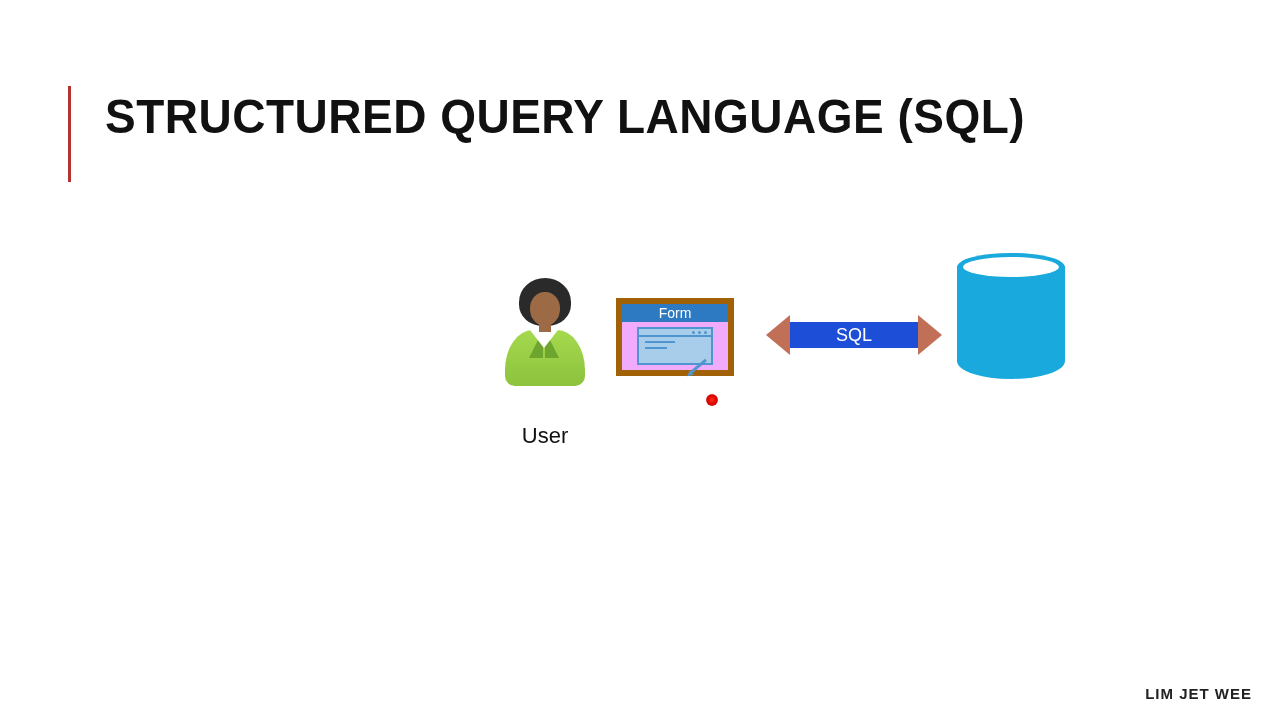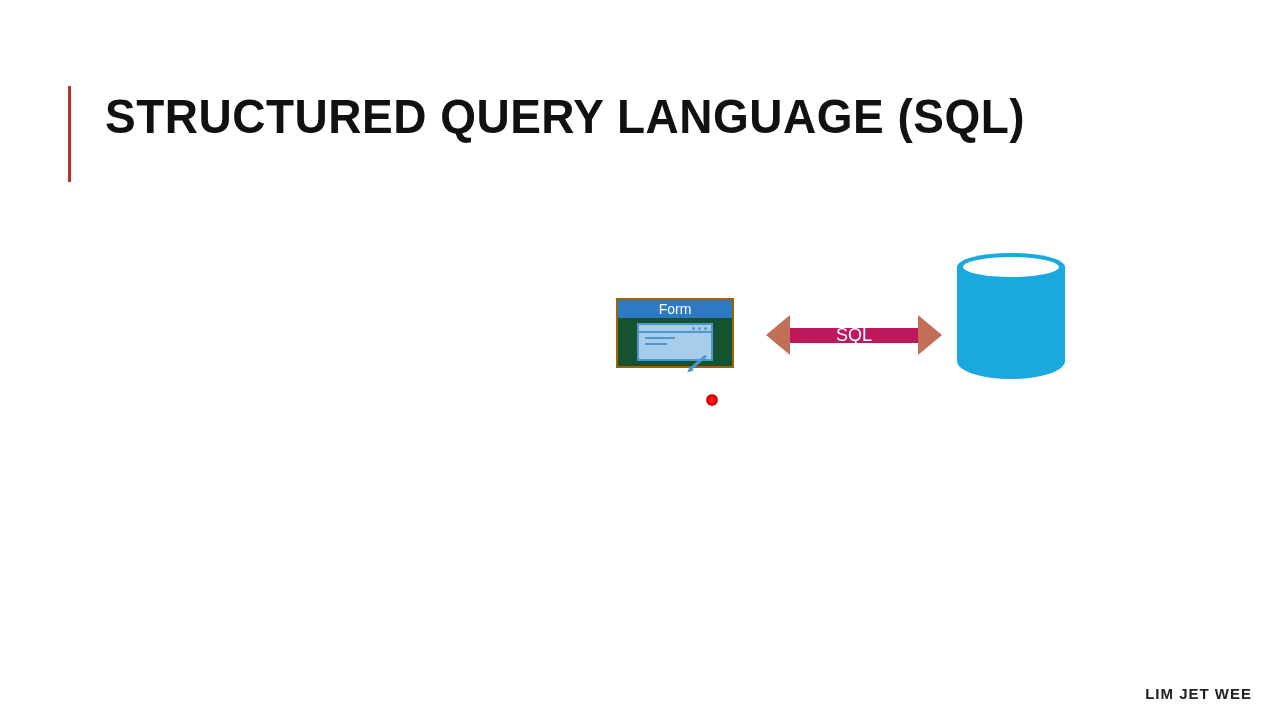--- a/index.html
+++ b/index.html
@@ -118,23 +118,23 @@
     font-size: 22px;
     color: #111;
   }
 
   
   .form-box {
     position: absolute;
     left: 136px;
     top: 38px;
     width: 118px;
-    height: 70px;
-    background: #14532d;
-    border: 2px solid #a16207;
+    height: 78px;
+    background: #f0abfc;
+    border: 6px solid #a16207;
   }
   .form-header {
     background: #2d7ac2;
     color: #fff;
     font-size: 14px;
     text-align: center;
     line-height: 18px;
     height: 18px;
   }
   .form-window {
@@ -186,22 +186,22 @@
     position: absolute;
     left: 286px;
     top: 55px;
     width: 176px;
     height: 40px;
     display:flex;
     align-items:center;
   }
   .arrow-bar {
     flex: 1;
-    height: 15px;
-    background: #be185d;
+    height: 26px;
+    background: #1d4ed8;
     position: relative;
     display:flex;
     align-items:center;
     justify-content:center;
   }
   .arrow-left {
     width: 0; height: 0;
     border-top: 20px solid transparent;
     border-bottom: 20px solid transparent;
     border-right: 24px solid #c17057;
@@ -297,20 +297,32 @@
 </head>
 <body>
 
 <div class="title-block">
   <div class="title-bar"></div>
   <div class="title-text">STRUCTURED QUERY LANGUAGE (SQL)</div>
 </div>
 
 <div class="diagram">
 
+  <div class="user-wrap">
+    <div class="user-icon">
+      <div class="user-body"></div>
+      <div class="user-lapel-l"></div>
+      <div class="user-lapel-r"></div>
+      <div class="user-collar"></div>
+      <div class="user-hair"></div>
+      <div class="user-face"></div>
+      <div class="user-neck"></div>
+    </div>
+    <div class="user-label">User</div>
+  </div>
 
   <div class="form-box">
     <div class="form-header">Form</div>
     <div class="form-window">
       <div class="form-window-top">
         <span class="form-window-dot d1"></span>
         <span class="form-window-dot d2"></span>
         <span class="form-window-dot d3"></span>
       </div>
       <div class="form-line"></div>

